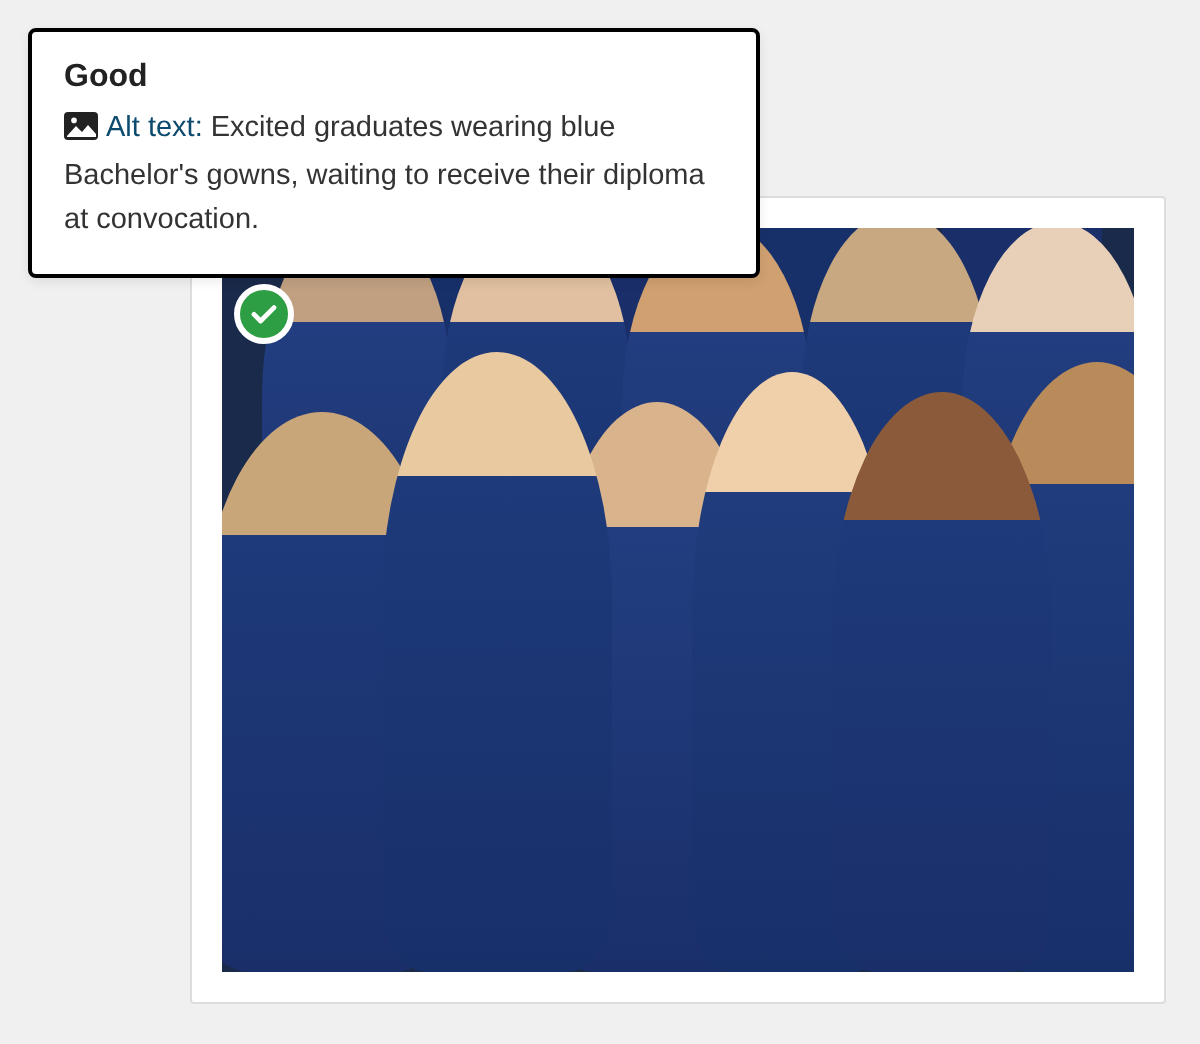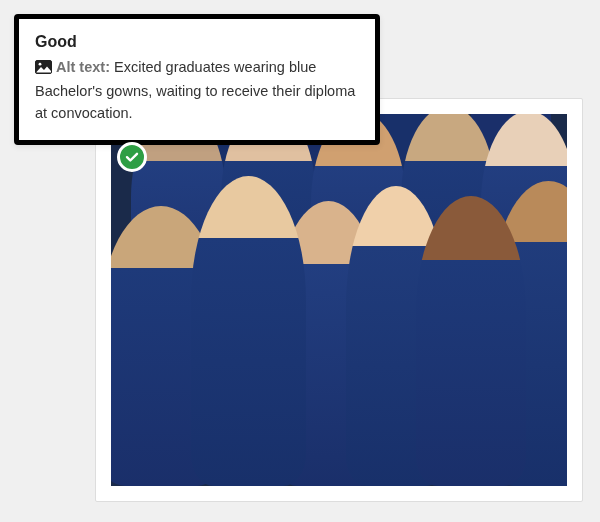--- a/index.html
+++ b/index.html
@@ -49,40 +49,40 @@
     .f12 { left: 60px;  bottom: 270px; width: 80px; height: 170px; background: linear-gradient(180deg, #d9b38c 0%, #d9b38c 26%, #18306a 26%); z-index: 2; }
     .f13 { left: 160px; bottom: 270px; width: 80px; height: 170px; background: linear-gradient(180deg, #c9a67a 0%, #c9a67a 26%, #1a2f6a 26%); z-index: 2; }
     .f14 { left: 260px; bottom: 265px; width: 80px; height: 170px; background: linear-gradient(180deg, #e8c9a0 0%, #e8c9a0 26%, #18306a 26%); z-index: 2; }
     .f15 { left: 360px; bottom: 270px; width: 80px; height: 170px; background: linear-gradient(180deg, #e6d8c8 0%, #e6d8c8 26%, #1a2f6a 26%); z-index: 2; }
     .tooltip {
       position: absolute;
       top: 14px;
       left: 14px;
       width: 366px;
       background: #fff;
-      border: 5px solid #000000;
+      border: 2px solid #000000;
       border-radius: 4px;
       box-shadow: 0 2px 6px rgba(0,0,0,0.08);
       padding: 14px 16px 16px 16px;
       z-index: 50;
     }
     .tooltip h4 {
       font-size: 16px;
       font-weight: 700;
       color: #222;
       margin-bottom: 6px;
     }
     .tooltip p {
       font-size: 14.5px;
       line-height: 1.5;
       color: #333;
     }
     .tooltip .label {
-      font-weight: 700;
-      color: #737373;
+      font-weight: 400;
+      color: #0c4a6e;
     }
     .alt-icon {
       display: inline-block;
       vertical-align: -2px;
       margin-right: 4px;
     }
     .badge {
       position: absolute;
       top: 142px;
       left: 117px;

